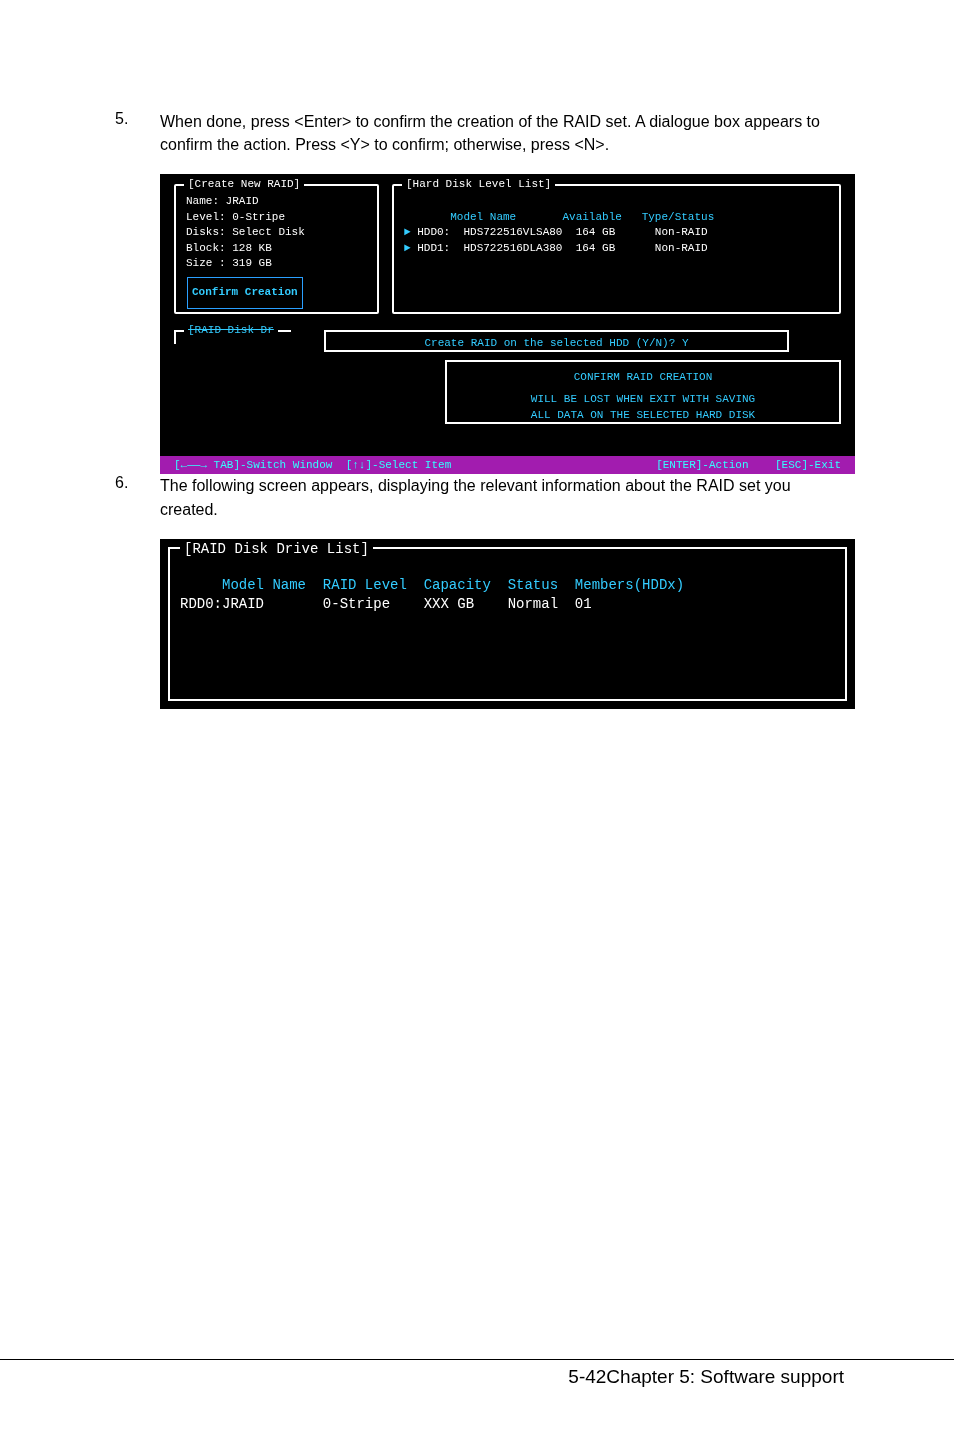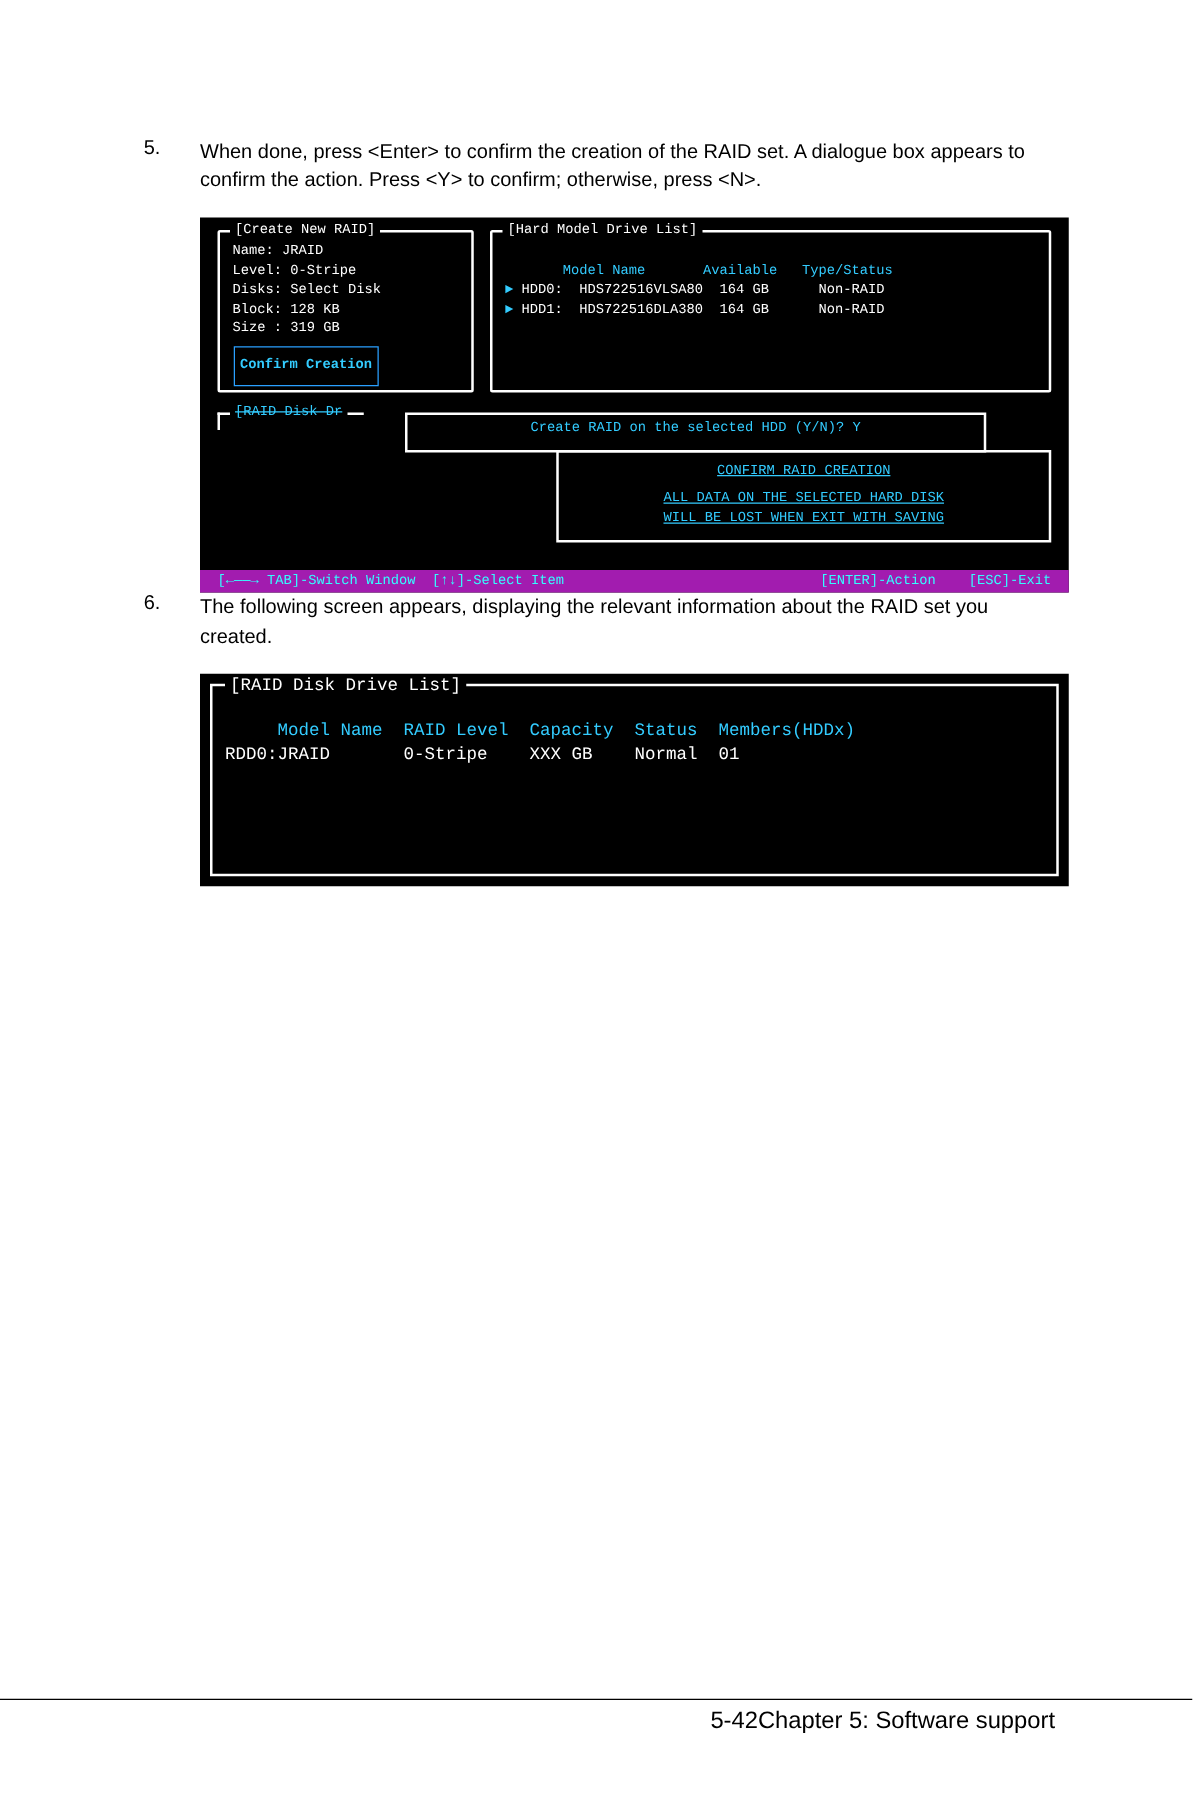--- a/index.html
+++ b/index.html
@@ -58,30 +58,30 @@
     border-right:none;
   }
   .t1-raiddisk .strike {
     position:absolute; top:-8px; left:8px; background:#000; padding:0 4px;
     color:#33ccff; text-decoration: line-through; text-decoration-color:#33ccff;
     white-space:nowrap;
   }
 
   .t1-dialog {
     position:absolute; top:156px; left:164px; right:66px;
-    border:2px double #fff; height:32px;
+    border:2px double #fff; height:22px;
     text-align:center; padding-top:5px;
     color:#33ccff;
   }
 
   .t1-confirmbox {
     position:absolute; top:186px; left:285px; right:14px;
-    border:2px double #fff; height:74px;
+    border:2px double #fff; height:64px;
     text-align:center; padding-top:8px;
-    color:#33ccff; line-height:1.45;text-decoration:underline;
+    color:#33ccff; line-height:1.45;
   }
 
   .t1-helpbar {
     position:absolute; left:0; right:0; bottom:0;
     background:#a21caf; color:#33ffff;
     font-size:11px;
     padding: 3px 14px;
     display:flex;
     font-family:"Courier New",monospace;
   }
@@ -144,39 +144,39 @@
           <div>Name: JRAID</div>
           <div>Level: 0-Stripe</div>
           <div>Disks: Select Disk</div>
           <div>Block: 128 KB</div>
           <div>Size : 319 GB</div>
           <div class="confirm-btn">Confirm Creation</div>
         </div>
       </div>
 
       <div class="box t1-hdd">
-        <div class="box-lbl">[Hard Model Drive List]</div>
+        <div class="box-lbl">[Hard Disk Level List]</div>
         <div class="content">
 <span class="hdr-cyan">       Model Name       Available   Type/Status</span>
 <span class="arrow">►</span> <span>HDD0:  HDS722516VLSA80  164 GB      Non-RAID</span>
 <span class="arrow">►</span> <span>HDD1:  HDS722516DLA380  164 GB      Non-RAID</span>
         </div>
       </div>
 
       <div class="t1-raiddisk">
         <div class="strike">[RAID Disk Dr</div>
       </div>
 
       <div class="t1-dialog">Create RAID on the selected HDD (Y/N)? Y</div>
 
       <div class="t1-confirmbox">
         <div>CONFIRM RAID CREATION</div>
         <div style="height:6px;"></div>
+        <div>WILL BE LOST WHEN EXIT WITH SAVING</div>
         <div>ALL DATA ON THE SELECTED HARD DISK</div>
-        <div>WILL BE LOST WHEN EXIT WITH SAVING</div>
       </div>
 
       <div class="t1-helpbar">
         <span>[←――→ TAB]-Switch Window  </span>
         <span>[↑↓]-Select Item</span>
         <span class="t1-spacer"></span>
         <span>[ENTER]-Action</span>
         <span>    </span>
         <span>[ESC]-Exit</span>
       </div>

